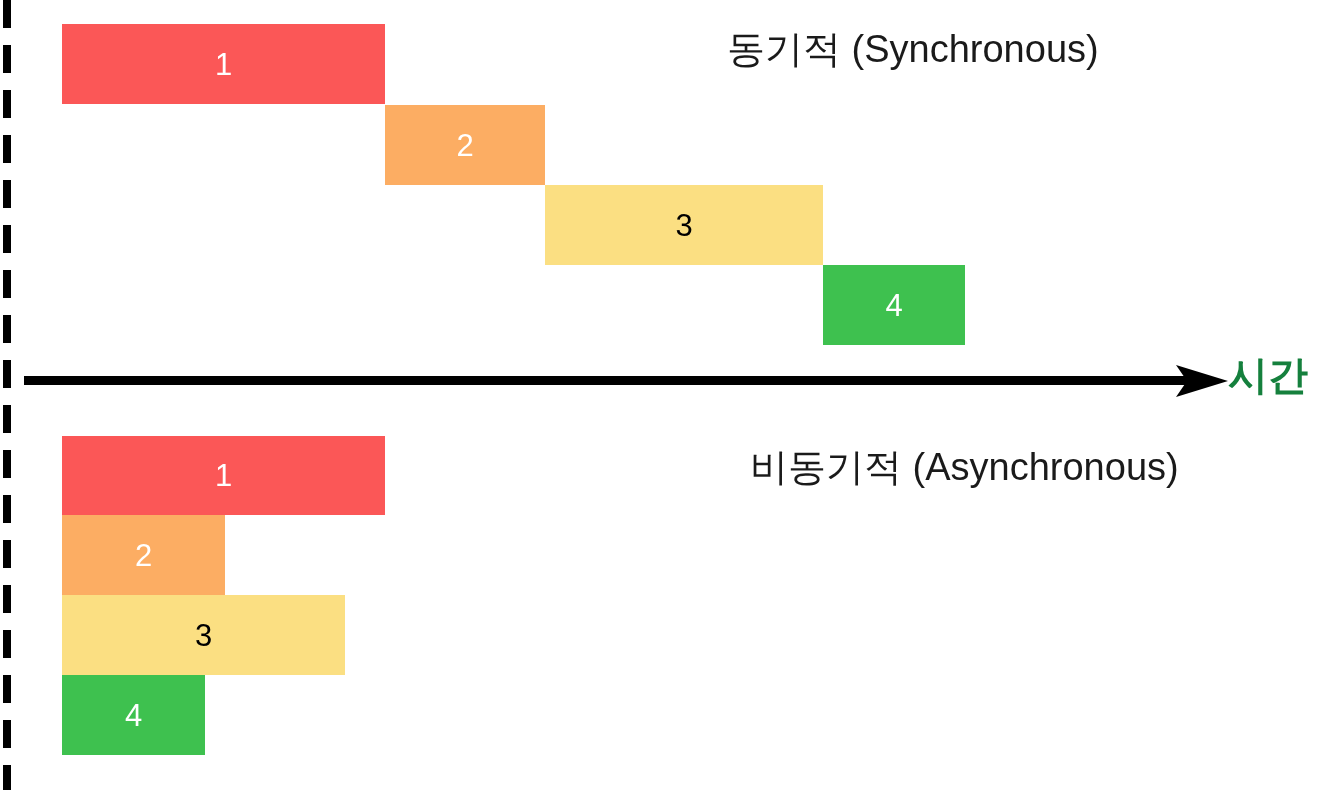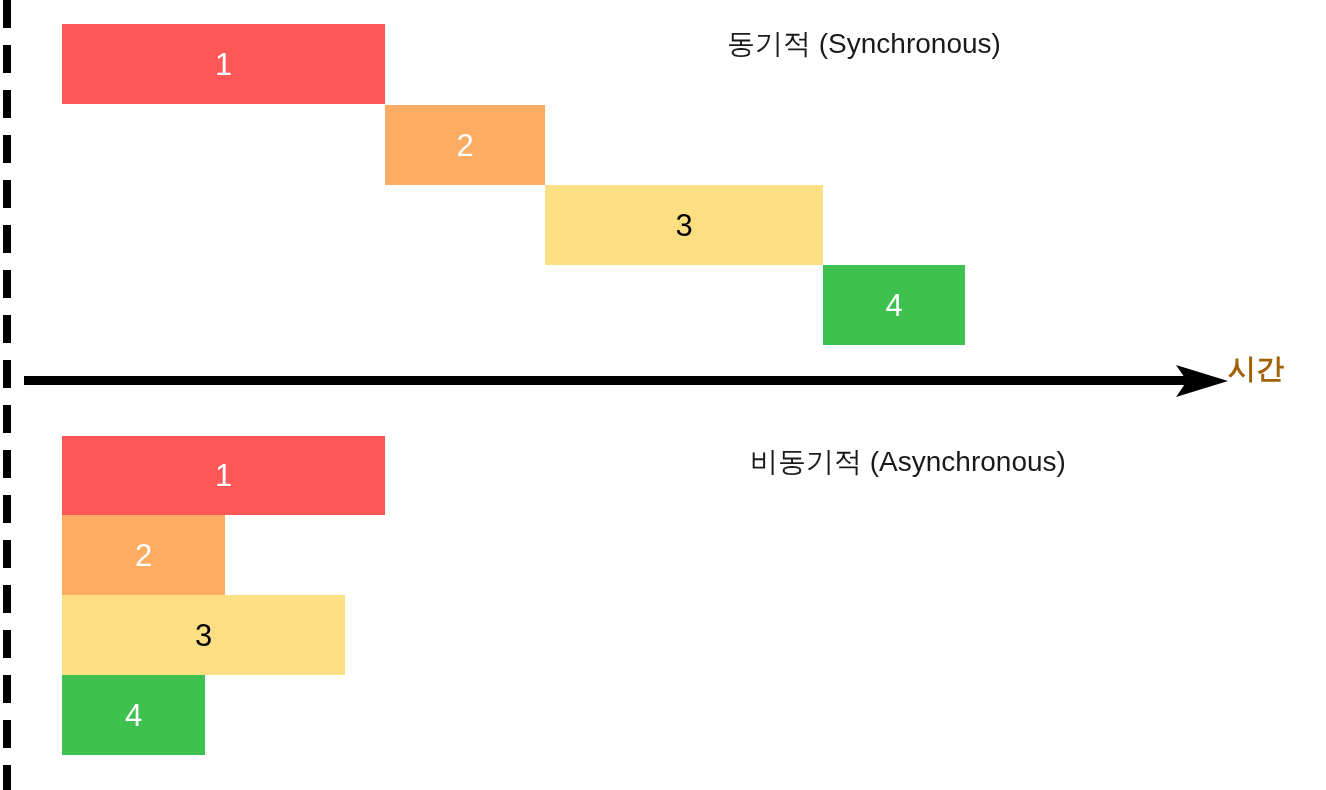--- a/index.html
+++ b/index.html
@@ -55,31 +55,31 @@
   .axis-line {
     position: absolute;
     background: #000000;
   }
   .axis-head {
     position: absolute;
     line-height: 0;
   }
   .axis-caption {
     position: absolute;
-    font-size: 28px;
+    font-size: 40px;
     font-weight: 700;
-    color: #a16207;
+    color: #15803d;
     white-space: nowrap;
     line-height: 1;
   }
 
   
   .section-caption {
     position: absolute;
-    font-size: 28px;
+    font-size: 38px;
     font-weight: 400;
     color: #1a1a1a;
     white-space: nowrap;
     line-height: 1;
   }
 </style>
 </head>
 <body>
 
 <div id="canvas">

